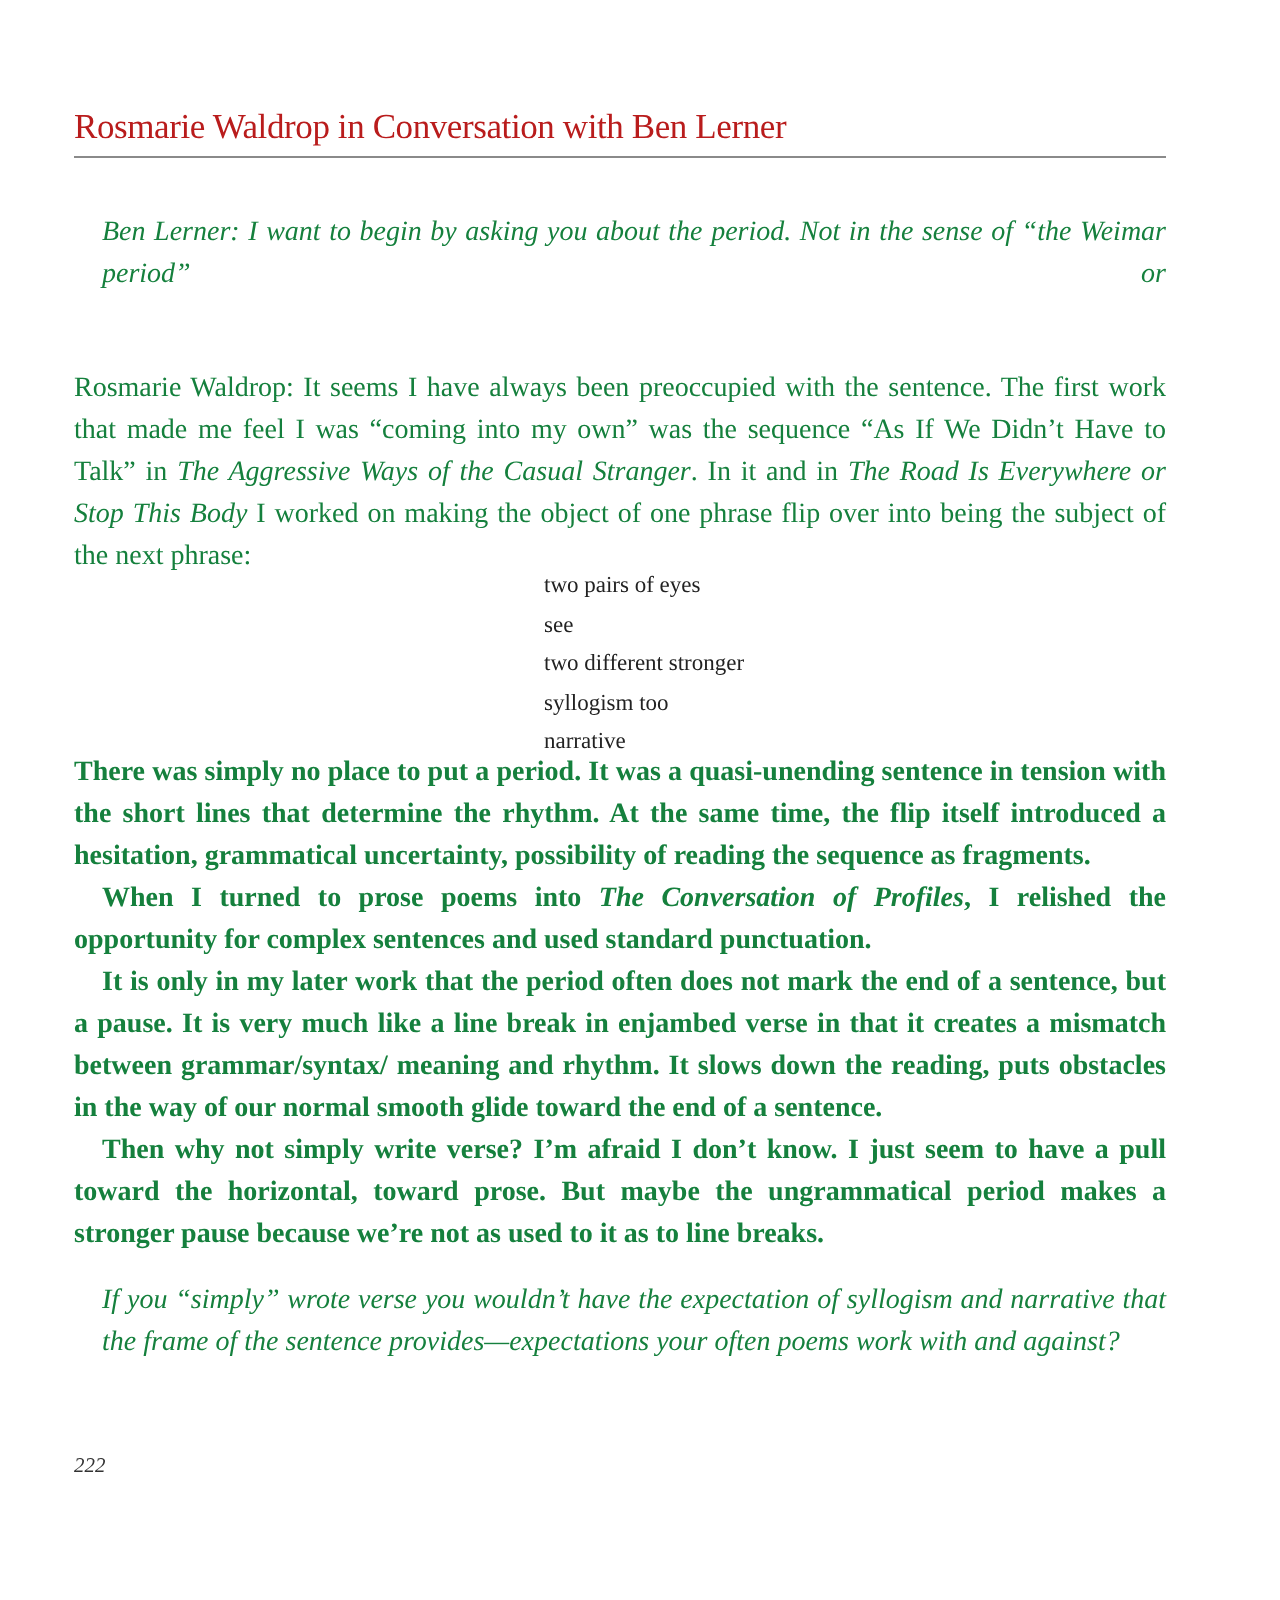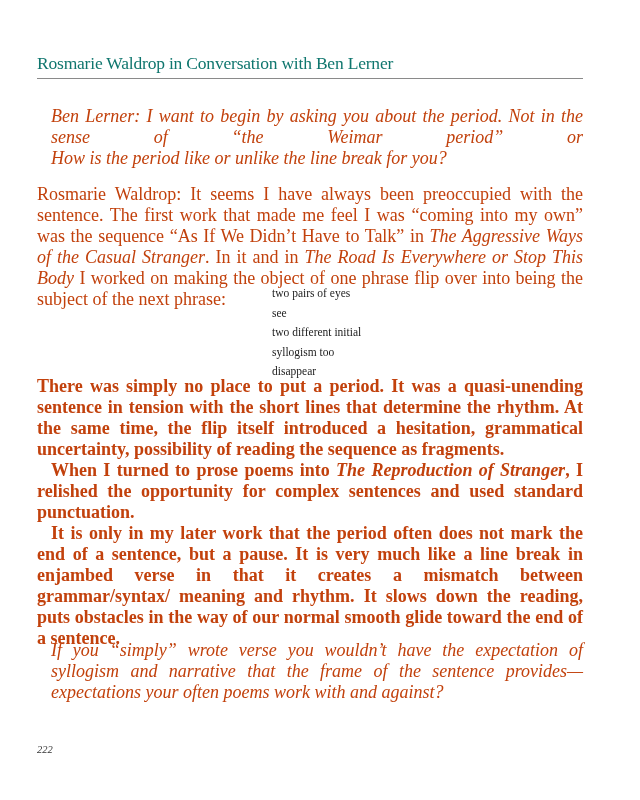--- a/index.html
+++ b/index.html
@@ -2,65 +2,65 @@
 <html><head>
   <meta charset="utf-8">
   <style>
     html, body { margin: 0; padding: 0; }
     body {
       width: 640px; height: 800px; background: #ffffff; position: relative; overflow: hidden;
       font-family: "DejaVu Serif", "Liberation Serif", serif; color: #222222;
     }
     .page-title {
       position: absolute; left: 37px; top: 53px; width: 560px;
-      font-size: 17.5px; letter-spacing: -0.2px; color: #0f766e;
+      font-size: 17.5px; letter-spacing: -0.2px; color: #b91c1c;
       font-family: "Liberation Serif", serif;
     }
     .rule {
       position: absolute; left: 37px; top: 78px; width: 546px; height: 0;
       border-top: 1px solid #8a8a8a;
     }
     .text {
       position: absolute; left: 37px; width: 546px;
       font-family: "Liberation Serif", serif;
-      font-size: 18px; line-height: 21px; color: #c2410c;
+      font-size: 14px; line-height: 21px; color: #15803d;
       text-align: justify;
     }
     .q { left: 51px; width: 532px; font-style: italic; }
     .indent { text-indent: 14px; }
     .poem { position: absolute; left: 272px; top: 284px; font-family: "Liberation Serif", serif; font-size: 11.5px; line-height: 19.5px; color: #222; }
     .poem div { white-space: nowrap; }
     em { font-style: italic; }
-    .pageno { position: absolute; left: 37px; top: 744px; font-family: "Liberation Serif", serif; font-style: italic; font-size: 10.5px; color: #333; text-align: right; }
+    .pageno { position: absolute; left: 37px; top: 728px; font-family: "Liberation Serif", serif; font-style: italic; font-size: 10.5px; color: #333; text-align: right; }
     .last-line { text-align-last: justify; }
   </style>
 </head>
 <body>
 
 <div class="page-title">Rosmarie Waldrop in Conversation with Ben Lerner</div>
 <div class="rule"></div>
 
 <div class="text q" style="top:106px;">
   <div class="last-line">Ben Lerner: I want to begin by asking you about the period. Not in the sense of “the Weimar period” or</div>
-  <div>How is the period like or unlike the line break for you?</div>
 </div>
 
 <div class="text" style="top:184px;">
   <span>Rosmarie Waldrop: It seems I have always been preoccupied with the sentence. The first work that made me feel I was “coming into my own” was the sequence “As If We Didn’t Have to Talk” in </span><em>The Aggressive Ways of the Casual Stranger</em><span>. In it and in </span><em>The Road Is Everywhere or Stop This Body</em><span> I worked on making the object of one phrase flip over into being the subject of the next phrase:</span>
 </div>
 
 <div class="poem">
   <div>two pairs of eyes</div>
   <div>see</div>
-  <div>two different initial</div>
+  <div>two different stronger</div>
   <div>syllogism too</div>
-  <div>disappear</div>
+  <div>narrative</div>
 </div>
 
 <div class="text" style="top:376px;font-weight:bold;">
   <div>There was simply no place to put a period. It was a quasi-unending sentence in tension with the short lines that determine the rhythm. At the same time, the flip itself introduced a hesitation, grammatical uncertainty, possibility of reading the sequence as fragments.</div>
-  <div class="indent"><span>When I turned to prose poems into </span><em>The Reproduction of Stranger</em><span>, I relished the opportunity for complex sentences and used standard punctuation.</span></div>
+  <div class="indent"><span>When I turned to prose poems into </span><em>The Conversation of Profiles</em><span>, I relished the opportunity for complex sentences and used standard punctuation.</span></div>
   <div class="indent">It is only in my later work that the period often does not mark the end of a sentence, but a pause. It is very much like a line break in enjambed verse in that it creates a mismatch between grammar/syntax/ meaning and rhythm. It slows down the reading, puts obstacles in the way of our normal smooth glide to­ward the end of a sentence.</div>
+  <div class="indent">Then why not simply write verse? I’m afraid I don’t know. I just seem to have a pull toward the hori­zontal, toward prose. But maybe the ungrammatical period makes a stronger pause because we’re not as used to it as to line breaks.</div>
 </div>
 
 <div class="text q" style="top:640px;">If you “simply” wrote verse you wouldn’t have the expectation of syllogism and narrative that the frame of the sentence provides—expectations your often poems work with and against?</div>
 
 <div class="pageno">222</div>
 
 </body></html>

